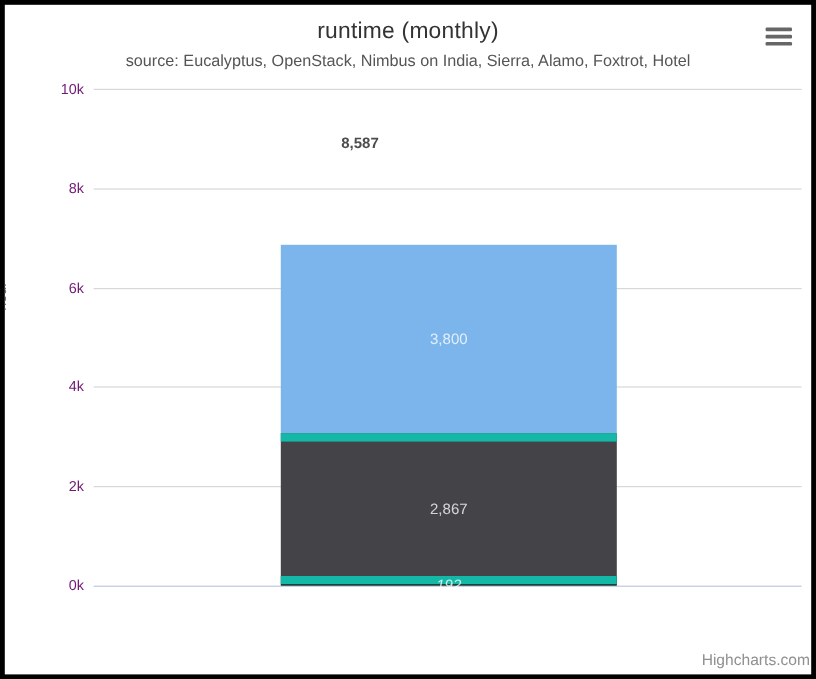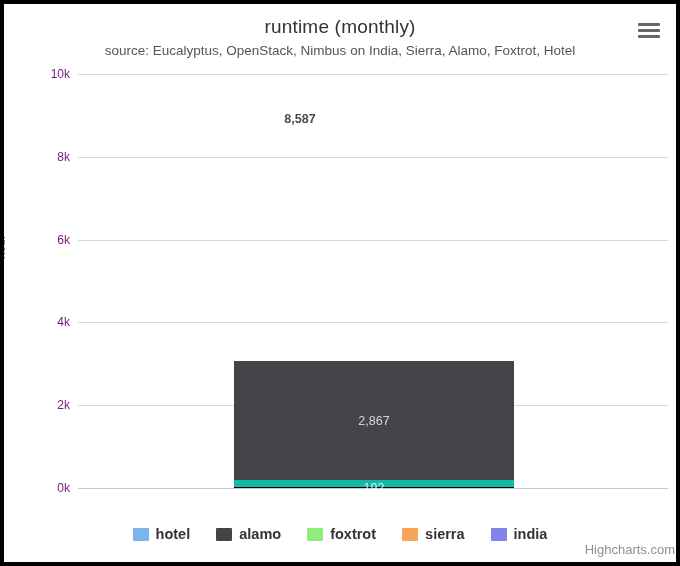--- a/index.html
+++ b/index.html
@@ -228,50 +228,31 @@
   <div id="plot">
     <div id="gridlines">
         <div class="gridline axis-zero" style="top: 414px;"></div>
         <div class="gridline" style="top: 331.2px;"></div>
         <div class="gridline" style="top: 248.4px;"></div>
         <div class="gridline" style="top: 165.6px;"></div>
         <div class="gridline" style="top: 82.8px;"></div>
         <div class="gridline" style="top: 0px;"></div>
       </div>
     <div id="bar-stack">
+        <div class="bar-segment" style="height: 157.32px; background: rgb(124, 181, 236);">
+          <span class="seg-label">3,800</span>
+        </div>
         <div class="bar-segment" style="height: 118.694px; background: rgb(67, 67, 72);">
           <span class="seg-label">2,867</span>
         </div>
-        <div class="bar-segment" style="height: 7.9488px; background: #000000;">
+        <div class="bar-segment" style="height: 7.9488px; background: #000000; font-style: italic;">
           <span class="seg-label">192</span>
         </div>
       </div>
   </div>
 
   <div id="stack-total" style="top: 108.498px;">8,587</div>
 
 
-  <div id="legend">
-      <div class="legend-item">
-        <span class="legend-swatch" style="background: rgb(124, 181, 236);"></span>
-        <span class="legend-text">hotel</span>
-      </div>
-      <div class="legend-item">
-        <span class="legend-swatch" style="background: rgb(67, 67, 72);"></span>
-        <span class="legend-text">alamo</span>
-      </div>
-      <div class="legend-item">
-        <span class="legend-swatch" style="background: rgb(144, 237, 125);"></span>
-        <span class="legend-text">foxtrot</span>
-      </div>
-      <div class="legend-item">
-        <span class="legend-swatch" style="background: rgb(247, 163, 92);"></span>
-        <span class="legend-text">sierra</span>
-      </div>
-      <div class="legend-item">
-        <span class="legend-swatch" style="background: rgb(128, 133, 233);"></span>
-        <span class="legend-text">india</span>
-      </div>
-    </div>
 
   <div id="credits">Highcharts.com</div>
 
 </div>
 
 </body></html>

